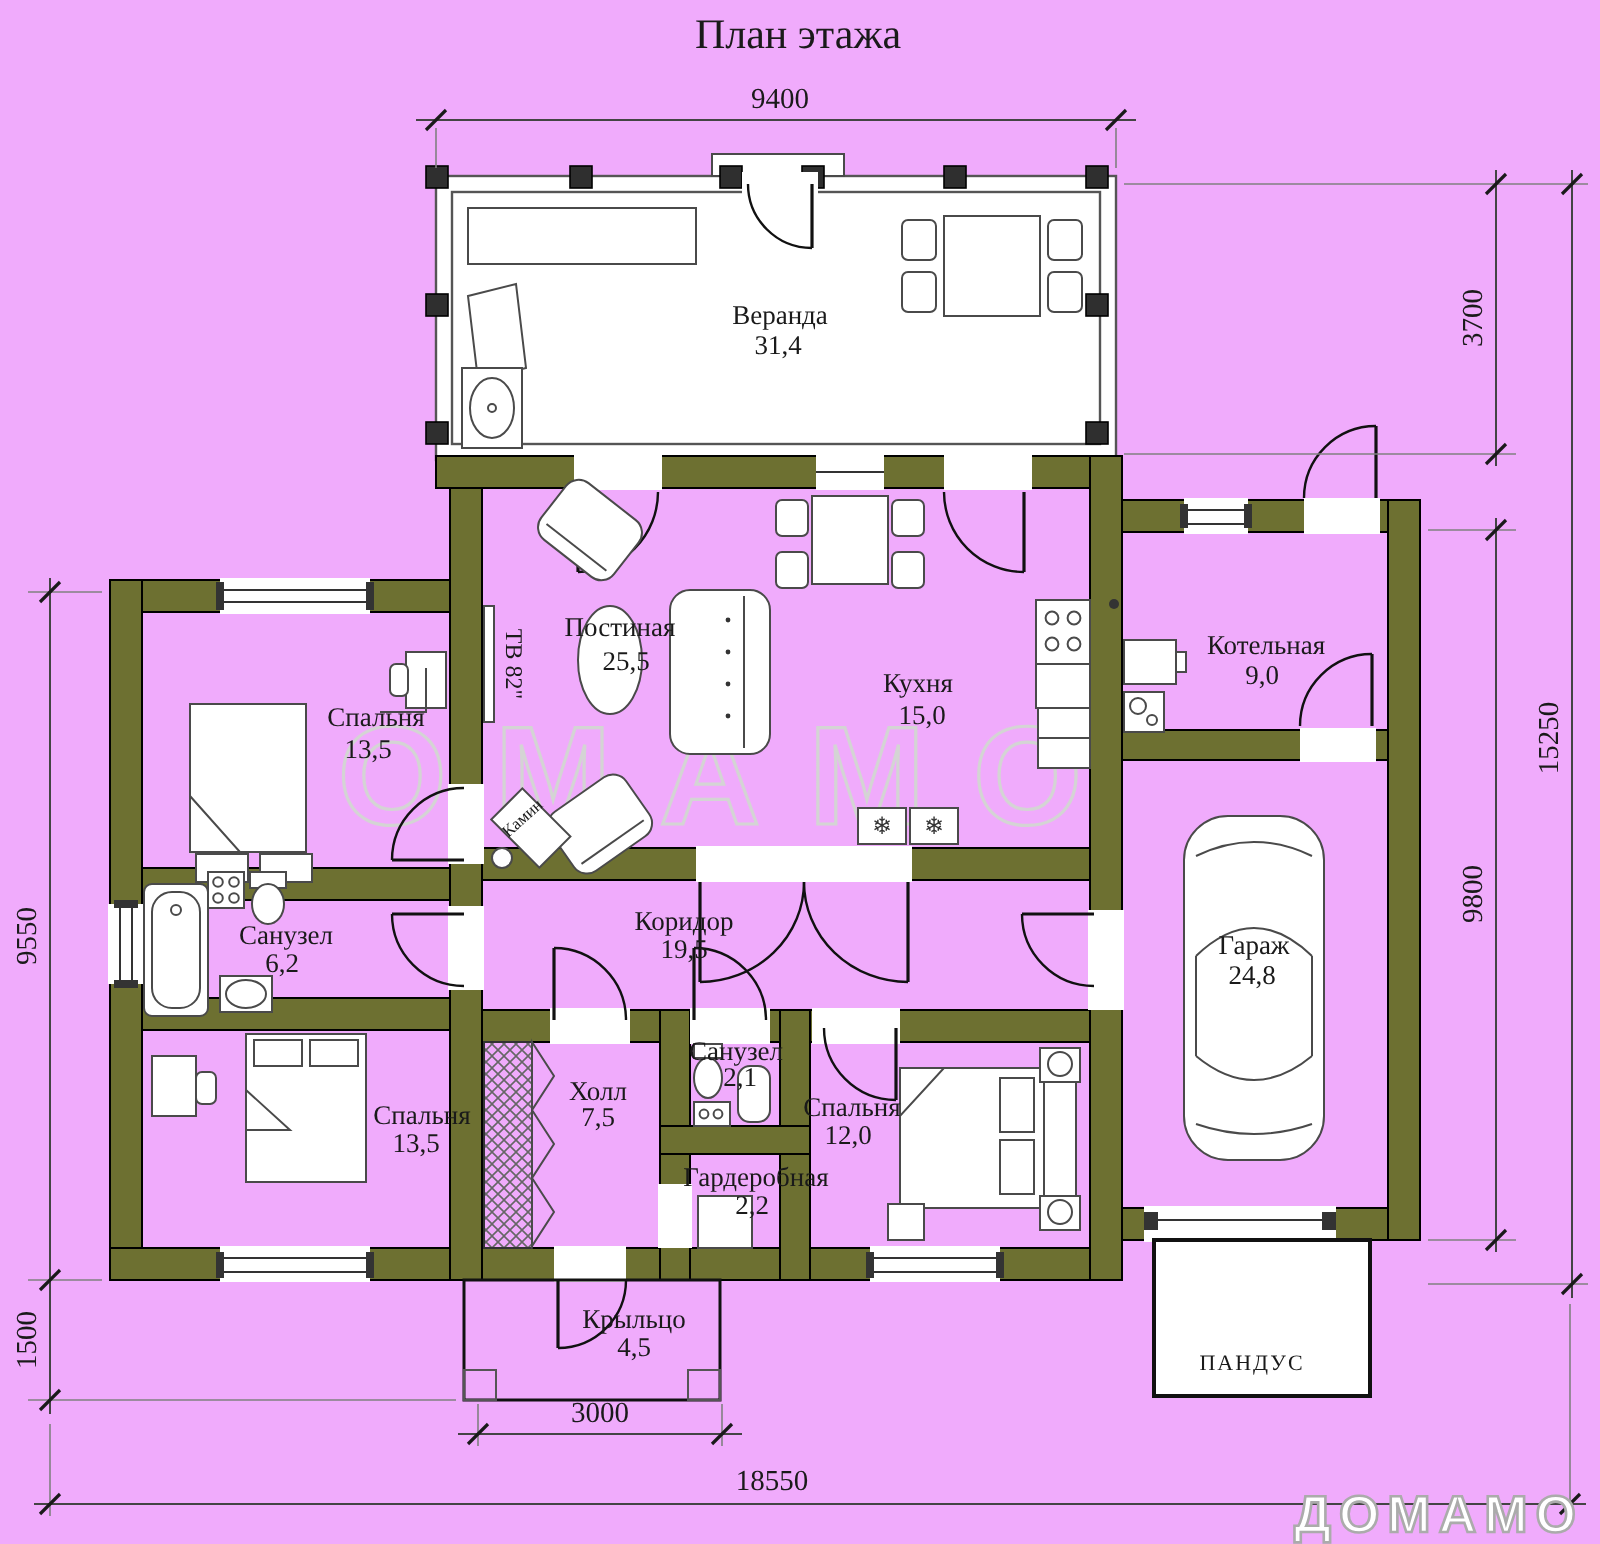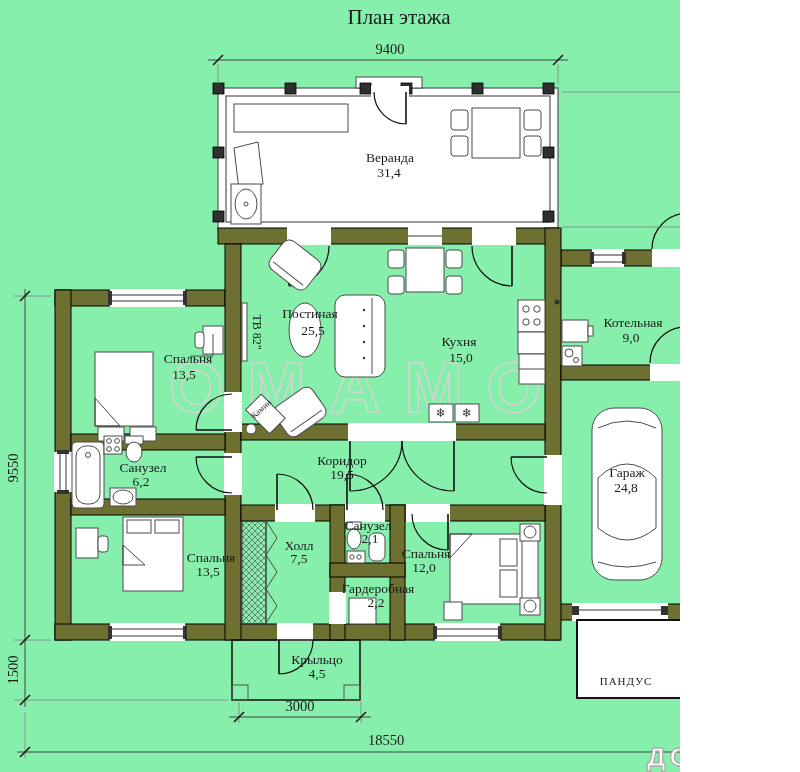--- a/index.html
+++ b/index.html
@@ -1,16 +1,16 @@
 <!DOCTYPE html>
 <html><head>
 <meta charset="utf-8">
 <style>
   html,body{margin:0;padding:0;background:#ffffff;}
-  .page{position:relative;width:680px;height:772px;background:#86efac;overflow:hidden;}
+  .page{position:relative;width:800px;height:772px;background:#f0abfc;overflow:hidden;}
   svg{display:block}
   
   .wall{fill:#6d7031;stroke:#000;stroke-width:1;}
   .open{fill:#ffffff;stroke:none;}
   .thin{fill:none;stroke:#555;stroke-width:1.2;}
   .post{fill:#2f2f2f;stroke:#000;stroke-width:.8;}
   
   .fur{fill:#ffffff;stroke:#4a4a4a;stroke-width:1;}
   .furl{fill:none;stroke:#4a4a4a;stroke-width:1;}
   .cap{fill:#333;stroke:none;}

